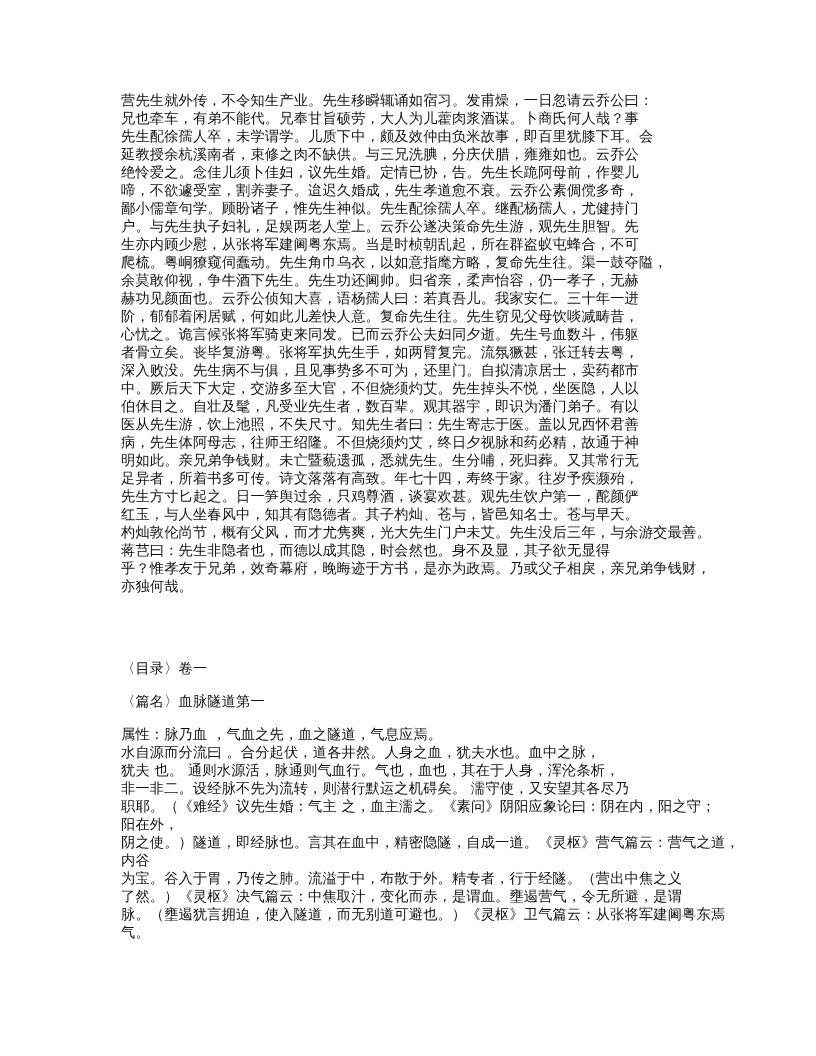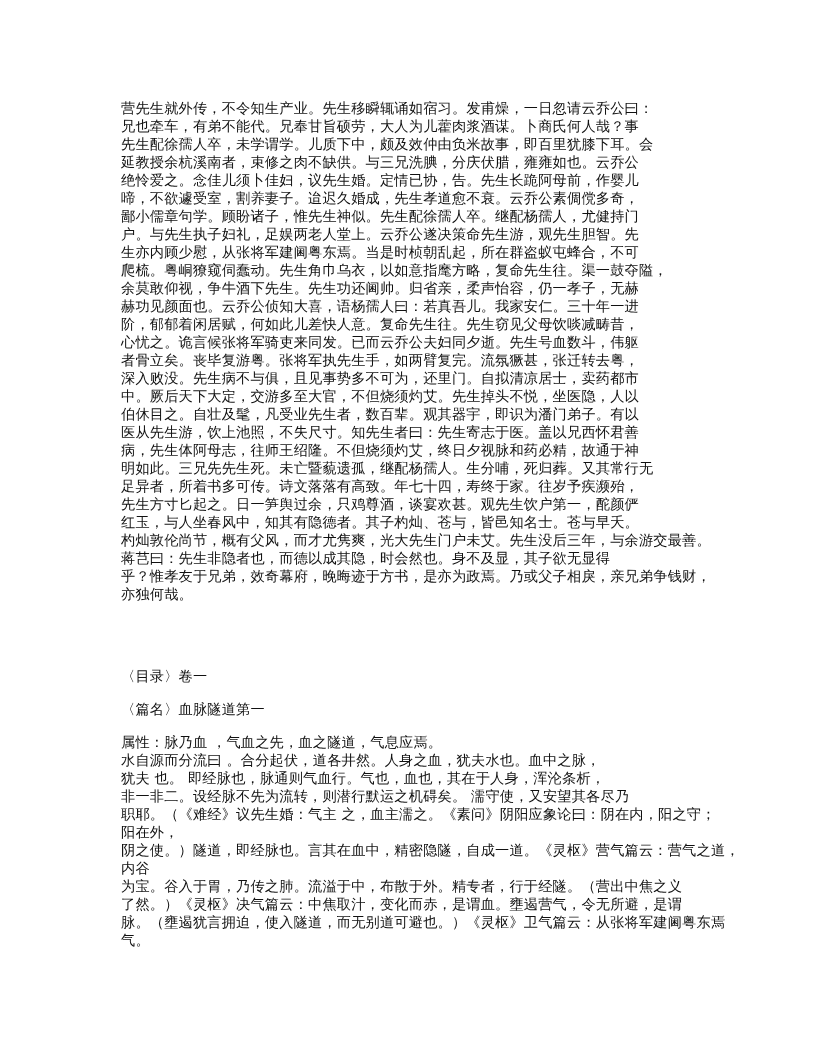--- a/index.html
+++ b/index.html
@@ -1,19 +1,19 @@
 <!DOCTYPE html>
 <html><head>
   <meta charset="utf-8">
   <style>
     html, body { margin: 0; padding: 0; background: #ffffff; }
     body { width: 816px; height: 1056px; position: relative; overflow: hidden;
            font-family: "DejaVu Serif", "Liberation Serif", serif; color: #111111; }
     .page { position: absolute; left: 0; top: 0; width: 816px; height: 1056px; }
-    .line { position: absolute; left: 121px; font-size: 14.2px; line-height: 17px; white-space: nowrap; letter-spacing: 0.2px; margin-top: 8px; }
+    .line { position: absolute; left: 121px; font-size: 14.2px; line-height: 17px; white-space: nowrap; letter-spacing: 0.2px; }
   </style>
 </head>
 <body>
 
 <div class="page">
 
   <div>
     <div class="line" style="top:92px">营先生就外传，不令知生产业。先生移瞬辄诵如宿习。发甫燥，一日忽请云乔公曰：</div>
     <div class="line" style="top:110px">兄也牵车，有弟不能代。兄奉甘旨硕劳，大人为儿藿肉浆酒谋。卜商氏何人哉？事</div>
     <div class="line" style="top:128px">先生配徐孺人卒，未学谓学。儿质下中，颇及效仲由负米故事，即百里犹膝下耳。会</div>
@@ -27,37 +27,37 @@
     <div class="line" style="top:272px">余莫敢仰视，争牛酒下先生。先生功还阃帅。归省亲，柔声怡容，仍一孝子，无赫</div>
     <div class="line" style="top:290px">赫功见颜面也。云乔公侦知大喜，语杨孺人曰：若真吾儿。我家安仁。三十年一进</div>
     <div class="line" style="top:308px">阶，郁郁着闲居赋，何如此儿差快人意。复命先生往。先生窃见父母饮啖减畴昔，</div>
     <div class="line" style="top:326px">心忧之。诡言候张将军骑吏来同发。已而云乔公夫妇同夕逝。先生号血数斗，伟躯</div>
     <div class="line" style="top:344px">者骨立矣。丧毕复游粤。张将军执先生手，如两臂复完。流氛獗甚，张迁转去粤，</div>
     <div class="line" style="top:362px">深入败没。先生病不与俱，且见事势多不可为，还里门。自拟清凉居士，卖药都市</div>
     <div class="line" style="top:380px">中。厥后天下大定，交游多至大官，不但烧须灼艾。先生掉头不悦，坐医隐，人以</div>
     <div class="line" style="top:398px">伯休目之。自壮及髦，凡受业先生者，数百辈。观其器宇，即识为潘门弟子。有以</div>
     <div class="line" style="top:416px">医从先生游，饮上池照，不失尺寸。知先生者曰：先生寄志于医。盖以兄西怀君善</div>
     <div class="line" style="top:434px">病，先生体阿母志，往师王绍隆。不但烧须灼艾，终日夕视脉和药必精，故通于神</div>
-    <div class="line" style="top:452px">明如此。三兄先先生死。未亡暨藐遗孤，继配杨孺人。生分哺，死归葬。又其常行无</div>
+    <div class="line" style="top:452px">明如此。亲兄弟争钱财。未亡暨藐遗孤，悉就先生。生分哺，死归葬。又其常行无</div>
     <div class="line" style="top:470px">足异者，所着书多可传。诗文落落有高致。年七十四，寿终于家。往岁予疾濒殆，</div>
     <div class="line" style="top:488px">先生方寸匕起之。日一笋舆过余，只鸡尊酒，谈宴欢甚。观先生饮户第一，酡颜俨</div>
     <div class="line" style="top:506px">红玉，与人坐春风中，知其有隐德者。其子杓灿、苍与，皆邑知名士。苍与早夭。</div>
     <div class="line" style="top:524px">杓灿敦伦尚节，概有父风，而才尤隽爽，光大先生门户未艾。先生没后三年，与余游交最善。</div>
     <div class="line" style="top:542px">蒋芑曰：先生非隐者也，而德以成其隐，时会然也。身不及显，其子欲无显得</div>
     <div class="line" style="top:560px">乎？惟孝友于兄弟，效奇幕府，晚晦迹于方书，是亦为政焉。乃或父子相戾，亲兄弟争钱财，</div>
     <div class="line" style="top:578px">亦独何哉。</div>
   </div>
 
   <div class="line" style="top:660px">〈目录〉卷一</div>
   <div class="line" style="top:693px">〈篇名〉血脉隧道第一</div>
 
   <div>
     <div class="line" style="top:726px">属性：脉乃血 ，气血之先，血之隧道，气息应焉。</div>
     <div class="line" style="top:744px">水自源而分流曰 。合分起伏，道各井然。人身之血，犹夫水也。血中之脉，</div>
-    <div class="line" style="top:762px">犹夫 也。 即经脉也，脉通则气血行。气也，血也，其在于人身，浑沦条析，</div>
+    <div class="line" style="top:762px">犹夫 也。 通则水源活，脉通则气血行。气也，血也，其在于人身，浑沦条析，</div>
     <div class="line" style="top:780px">非一非二。设经脉不先为流转，则潜行默运之机碍矣。 濡守使，又安望其各尽乃</div>
     <div class="line" style="top:798px">职耶。（《难经》议先生婚：气主 之，血主濡之。《素问》阴阳应象论曰：阴在内，阳之守；</div>
     <div class="line" style="top:816px">阳在外，</div>
     <div class="line" style="top:834px">阴之使。）隧道，即经脉也。言其在血中，精密隐隧，自成一道。《灵枢》营气篇云：营气之道，</div>
     <div class="line" style="top:852px">内谷</div>
     <div class="line" style="top:870px">为宝。谷入于胃，乃传之肺。流溢于中，布散于外。精专者，行于经隧。（营出中焦之义</div>
     <div class="line" style="top:888px">了然。）《灵枢》决气篇云：中焦取汁，变化而赤，是谓血。壅遏营气，令无所避，是谓</div>
     <div class="line" style="top:906px">脉。（壅遏犹言拥迫，使入隧道，而无别道可避也。）《灵枢》卫气篇云：从张将军建阃粤东焉</div>
     <div class="line" style="top:924px">气。</div>
   </div>

